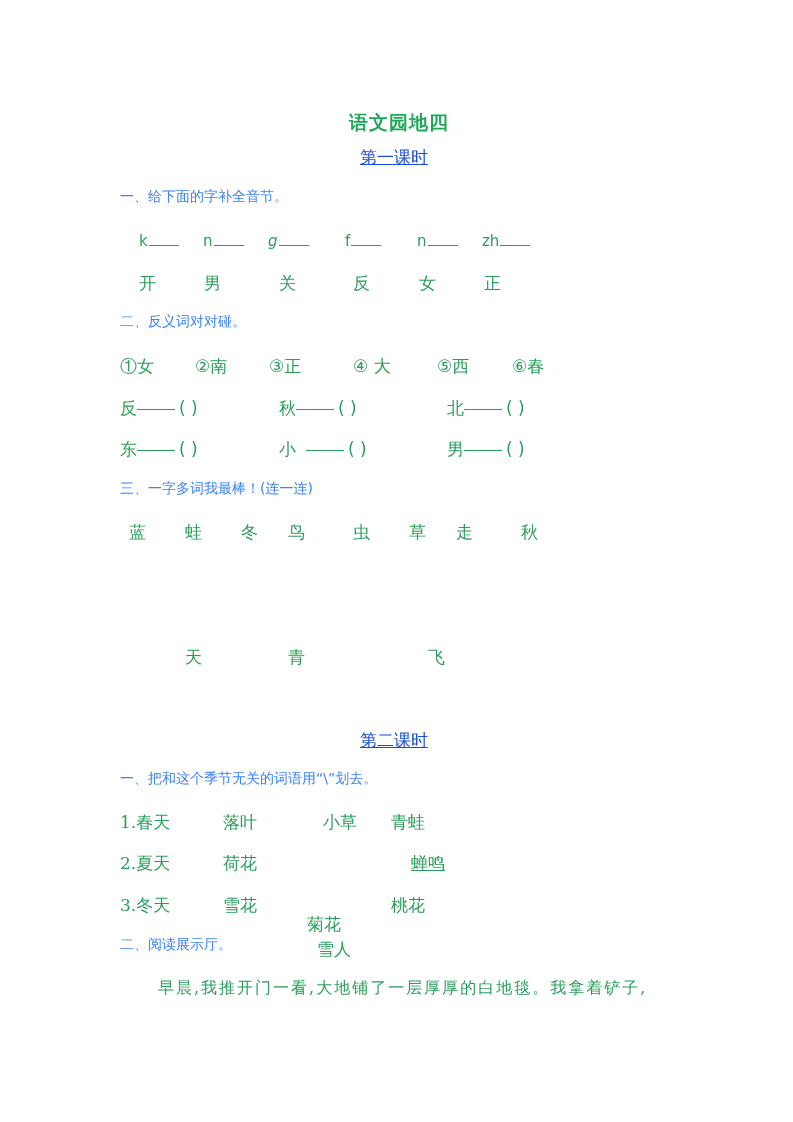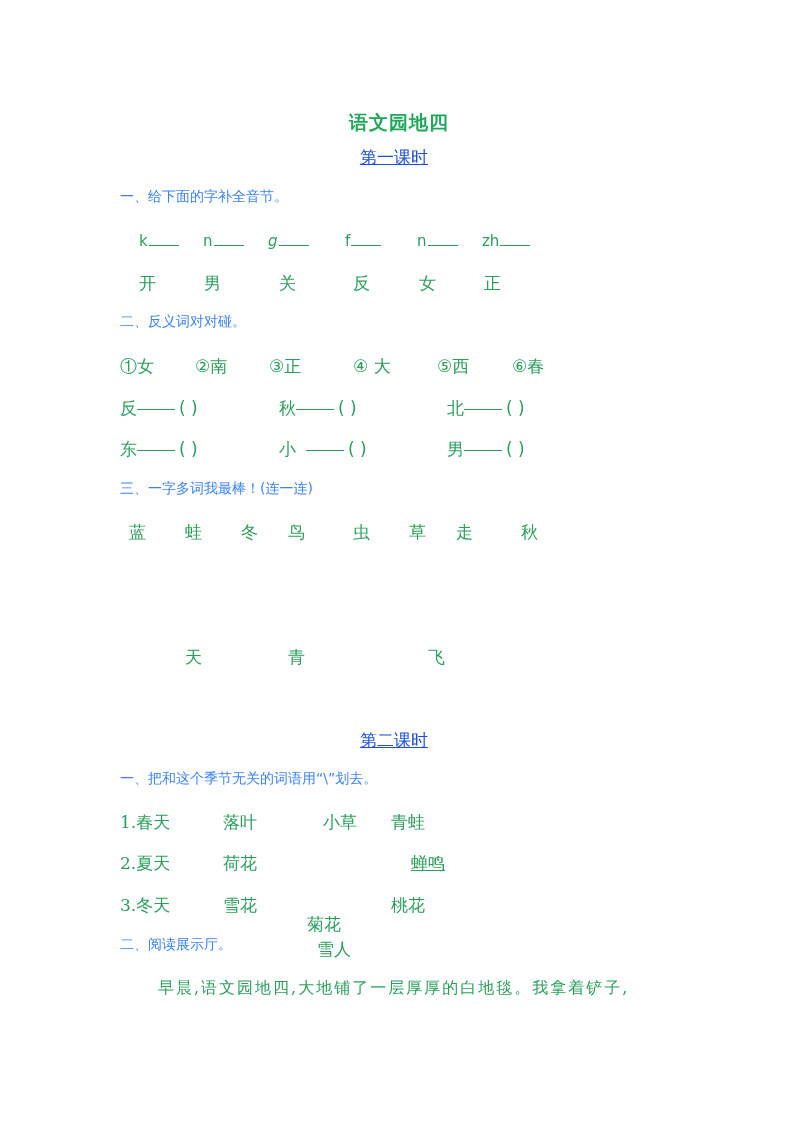--- a/index.html
+++ b/index.html
@@ -84,13 +84,13 @@
 <div class="abs item" style="left:307px; top:889px;margin-top:24px;">菊花</div>
 <div class="abs item" style="left:411px; top:852px;text-decoration:underline;">蝉鸣</div>
 
 <div class="abs item" style="left:120px; top:894px;"><span class="serif">3.</span><span>冬天</span></div>
 <div class="abs item" style="left:223px; top:894px;">雪花</div>
 <div class="abs item" style="left:317px; top:938px;">雪人</div>
 <div class="abs item" style="left:391px; top:894px;">桃花</div>
 
 <div class="abs q" style="left:120px; top:936px;font-family:Liberation Serif, serif;">二、阅读展示厅。</div>
 
-<div class="abs reading" style="left:158px; top:978px;">早晨,语文园地四,大地铺了一层厚厚的白地毯。我拿着铲子,</div>
+<div class="abs reading" style="left:158px; top:978px;">早晨,我推开门一看,大地铺了一层厚厚的白地毯。我拿着铲子,</div>
 
 </body></html>

